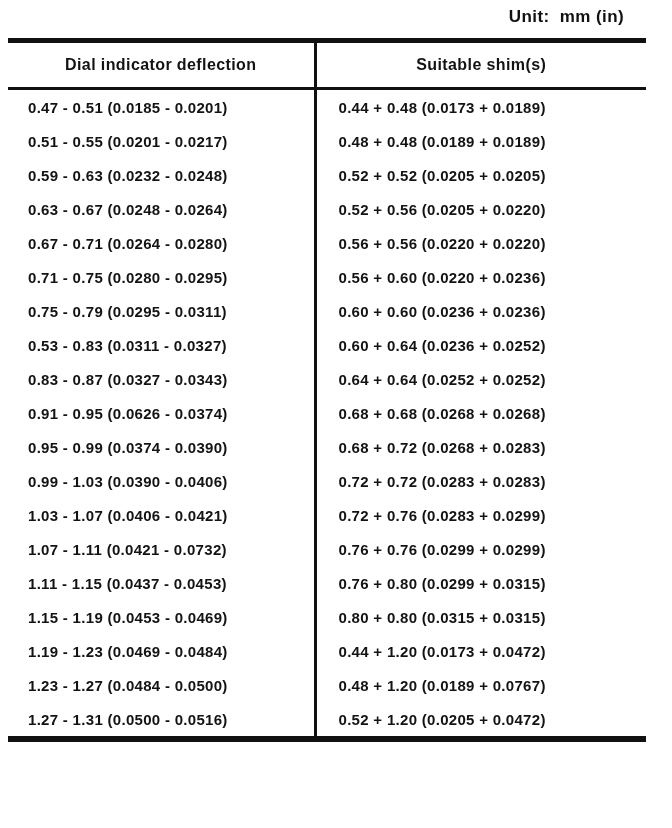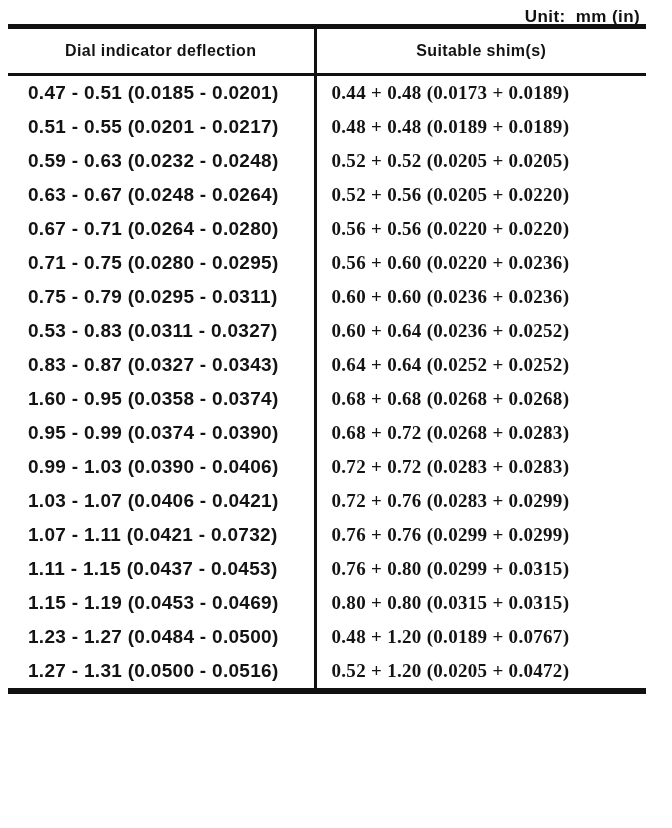--- a/index.html
+++ b/index.html
@@ -11,30 +11,30 @@
     height: 828px;
     background: #ffffff;
     font-family: "Liberation Sans", sans-serif;
     color: #131313;
     position: relative;
     overflow: hidden;
   }
   .unit-label {
     position: absolute;
     top: 7px;
-    right: 32px;
+    right: 48px;
     font-size: 17px;
     font-weight: 700;
     letter-spacing: 0.4px;
     white-space: pre;
     color: #111;
   }
   table.shim-table {
     position: absolute;
-    top: 24px;
+    top: 38px;
     left: 8px;
     width: 638px;
     border-collapse: collapse;
     table-layout: fixed;
     border-top: 5px solid #111;
     border-bottom: 6px solid #111;
   }
   .shim-table col.col-deflection { width: 307px; }
   .shim-table col.col-shims { width: 331px; }
   .shim-table th {
@@ -46,30 +46,29 @@
     text-align: center;
     vertical-align: middle;
     padding: 0;
   }
   .shim-table th + th,
   .shim-table td + td {
     border-left: 3px solid #111;
   }
   .shim-table td {
     height: 34px;
-    font-size: 19px;
+    font-size: 15px;
     font-weight: 700;
     letter-spacing: 0.3px;
     vertical-align: middle;
     white-space: nowrap;
     padding: 0 0 0 20px;
   }
   .shim-table td:last-child {
-    padding-left: 15px;
-    font-family: Liberation Serif, serif;
+    padding-left: 22px;
   }
 </style>
 </head>
 <body>
 
 <div class="unit-label">Unit:  mm (in)</div>
 
 <table class="shim-table">
   <colgroup>
     <col class="col-deflection">
@@ -112,21 +111,21 @@
       </tr>
       <tr>
         <td>0.53 - 0.83 (0.0311 - 0.0327)</td>
         <td>0.60 + 0.64 (0.0236 + 0.0252)</td>
       </tr>
       <tr>
         <td>0.83 - 0.87 (0.0327 - 0.0343)</td>
         <td>0.64 + 0.64 (0.0252 + 0.0252)</td>
       </tr>
       <tr>
-        <td>1.60 - 0.95 (0.0358 - 0.0374)</td>
+        <td>0.91 - 0.95 (0.0626 - 0.0374)</td>
         <td>0.68 + 0.68 (0.0268 + 0.0268)</td>
       </tr>
       <tr>
         <td>0.95 - 0.99 (0.0374 - 0.0390)</td>
         <td>0.68 + 0.72 (0.0268 + 0.0283)</td>
       </tr>
       <tr>
         <td>0.99 - 1.03 (0.0390 - 0.0406)</td>
         <td>0.72 + 0.72 (0.0283 + 0.0283)</td>
       </tr>
@@ -140,20 +139,24 @@
       </tr>
       <tr>
         <td>1.11 - 1.15 (0.0437 - 0.0453)</td>
         <td>0.76 + 0.80 (0.0299 + 0.0315)</td>
       </tr>
       <tr>
         <td>1.15 - 1.19 (0.0453 - 0.0469)</td>
         <td>0.80 + 0.80 (0.0315 + 0.0315)</td>
       </tr>
       <tr>
+        <td>1.19 - 1.23 (0.0469 - 0.0484)</td>
+        <td>0.44 + 1.20 (0.0173 + 0.0472)</td>
+      </tr>
+      <tr>
         <td>1.23 - 1.27 (0.0484 - 0.0500)</td>
         <td>0.48 + 1.20 (0.0189 + 0.0767)</td>
       </tr>
       <tr>
         <td>1.27 - 1.31 (0.0500 - 0.0516)</td>
         <td>0.52 + 1.20 (0.0205 + 0.0472)</td>
       </tr>
     </tbody>
 </table>
 

